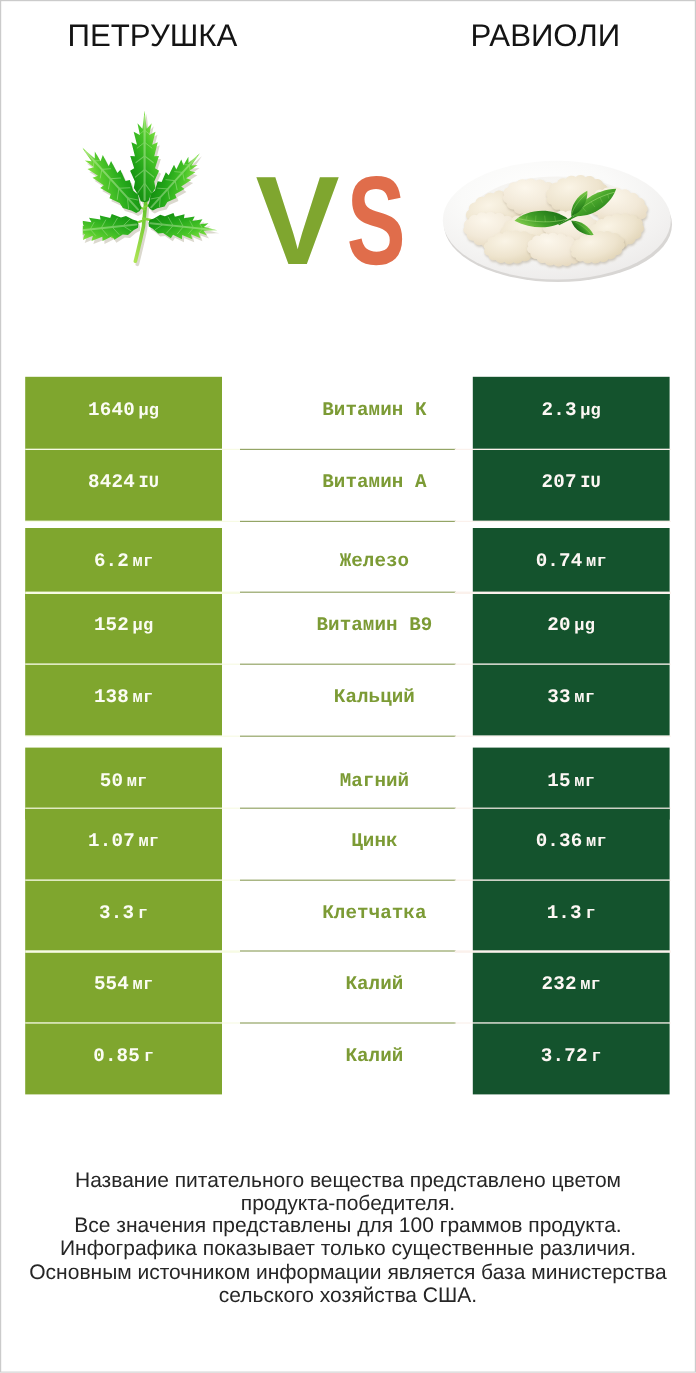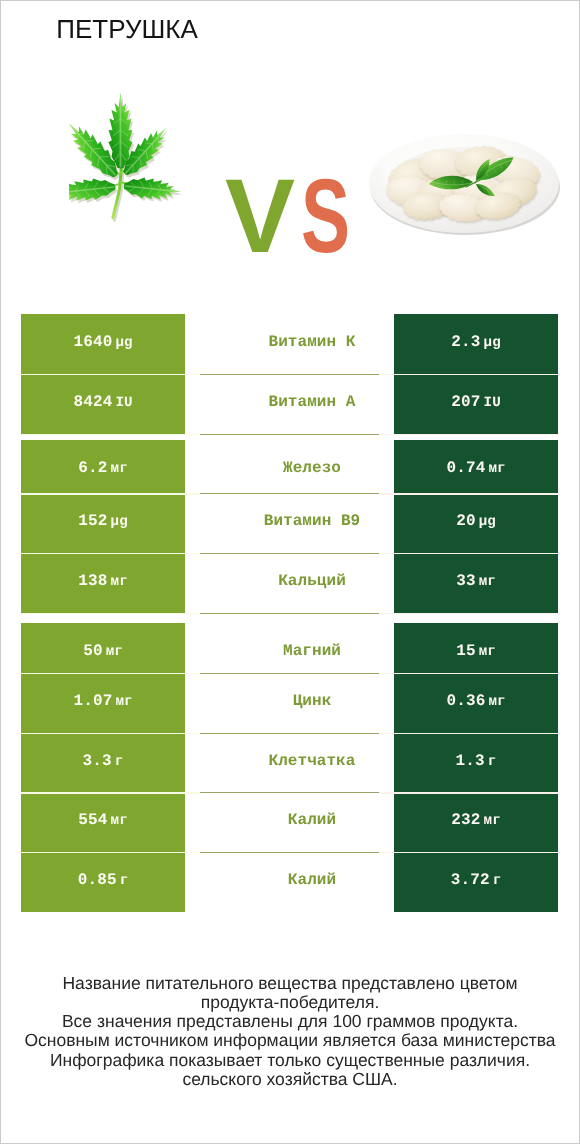--- a/index.html
+++ b/index.html
@@ -9,22 +9,22 @@
 
   .page{position:relative;width:578px;height:1142px;border:1px solid #cbcbcb;background:#fff;overflow:hidden;}
 
   
   .title{position:absolute;top:14px;font-size:26px;color:#141414;text-align:center;
          font-weight:400;line-height:28px;white-space:nowrap;}
   .title-left{left:0;width:252px;}
   .title-right{left:350px;width:207px;}
 
   
-  .vs{position:absolute;left:224px;top:131px;width:175px;text-align:left;
-      font-size:105px;font-weight:700;line-height:105px;margin-top:32px;}
+  .vs{position:absolute;left:212px;top:131px;width:175px;text-align:left;
+      font-size:105px;font-weight:700;line-height:105px;}
   .vs span{display:inline-block;}
   .vs .v{color:#7fa62f;}
   .vs .s{color:#e06d4b;transform:scaleX(0.70);transform-origin:left center;margin-left:6px;}
 
   
   .hero-left{position:absolute;left:68px;top:90px;}
   .hero-right{position:absolute;left:364px;top:128px;}
 
   
   .table{position:absolute;left:20px;top:313px;width:537px;height:598px;font-family:Liberation Mono, monospace;}
@@ -44,20 +44,21 @@
   
   .footer{position:absolute;left:0;width:578px;top:973px;text-align:center;
           font-size:17.5px;color:#262626;line-height:19.15px;font-weight:400;}
 </style>
 </head>
 <body>
 
 <div class="page">
 
   <div class="title title-left">ПЕТРУШКА</div>
+  <div class="title title-right">РАВИОЛИ</div>
 
   <div class="hero-left">
   <svg width="115" height="132" viewBox="-1.5 -1.8 119.5 137.3" aria-hidden="true">
   <defs>
     <linearGradient id="gA" x1="0.05" y1="0.0" x2="0.70" y2="1">
       <stop offset="0%" stop-color="#d4f578"></stop>
             <stop offset="14%" stop-color="#9ae84f"></stop>
       <stop offset="40%" stop-color="#55ca2c"></stop>
             <stop offset="72%" stop-color="#29ac1d"></stop>
       <stop offset="100%" stop-color="#169512"></stop>
@@ -333,18 +334,18 @@
       </div>
       <div class="sep" style="top: 538.2px;"></div>
       <div class="sepL" style="top: 538.2px;"></div>
       <div class="sepR" style="top: 538.2px;"></div>
     </div>
 
   <div class="footer">
       <div>Название питательного вещества представлено цветом</div>
       <div>продукта-победителя.</div>
       <div>Все значения представлены для 100 граммов продукта.</div>
+      <div>Инфографика показывает только существенные различия.</div>
       <div>Основным источником информации является база министерства</div>
-      <div>Инфографика показывает только существенные различия.</div>
       <div>сельского хозяйства США.</div>
     </div>
 
 </div>
 
 </body></html>

